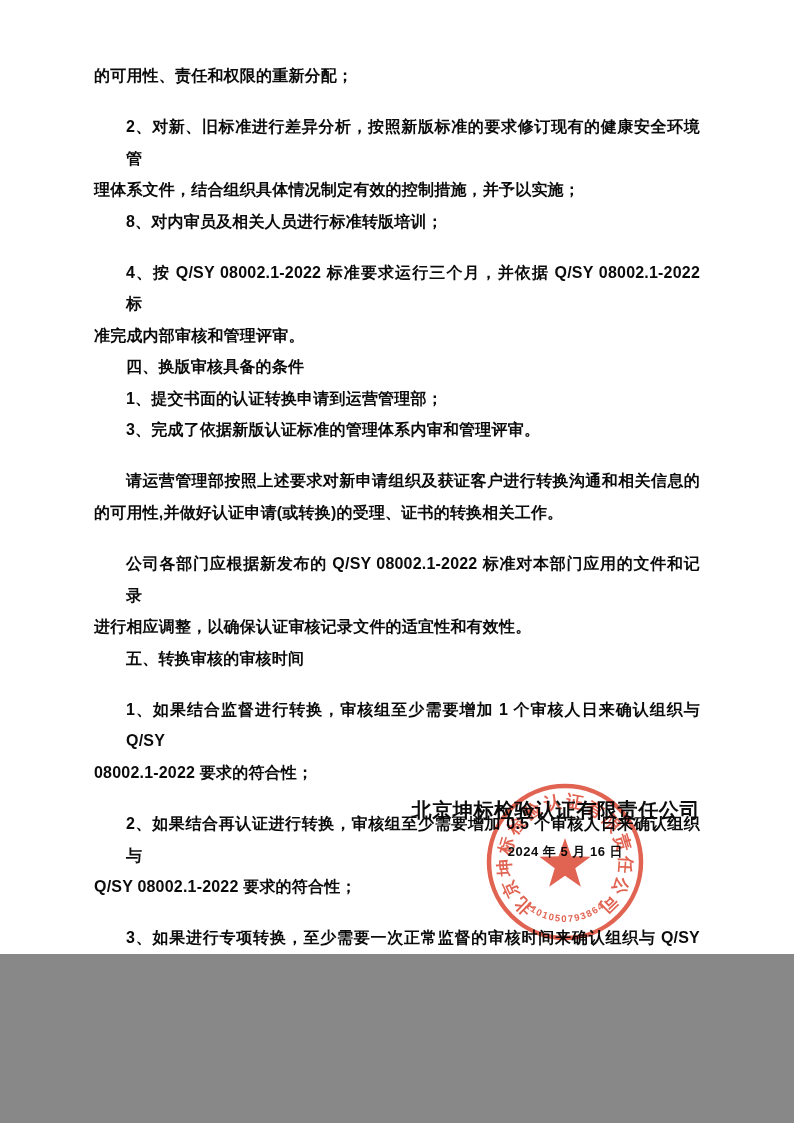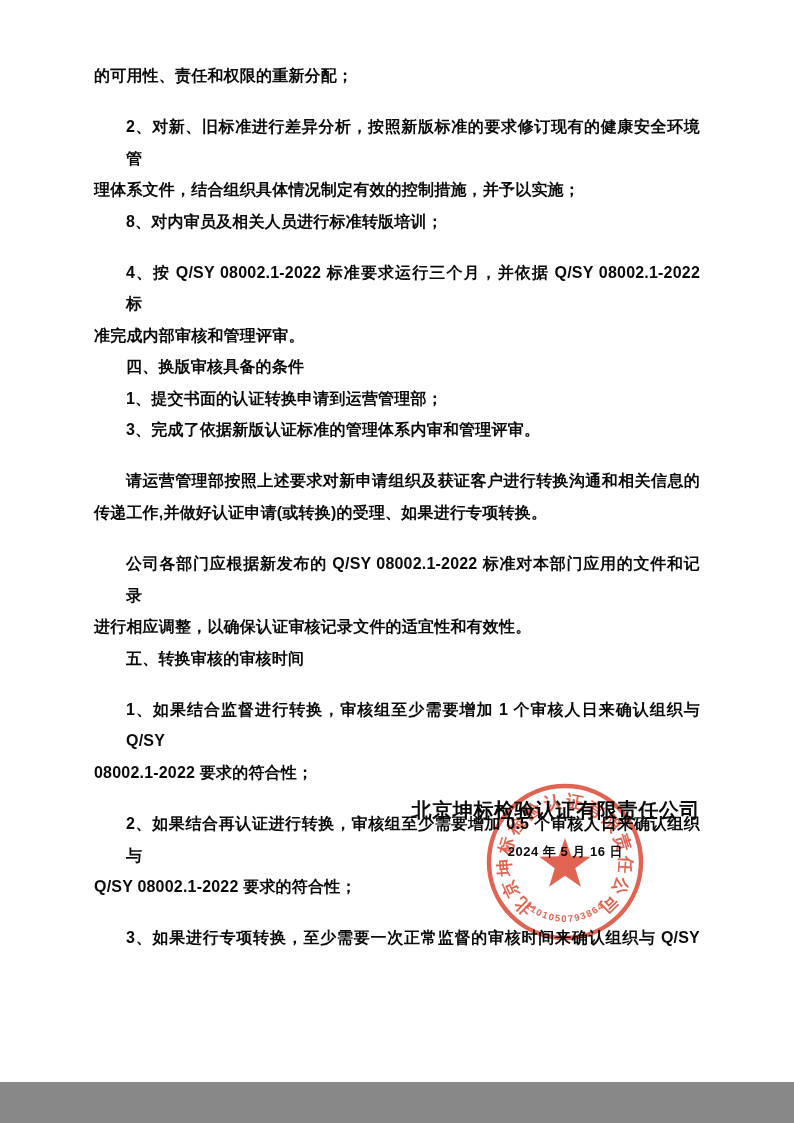--- a/index.html
+++ b/index.html
@@ -1,18 +1,18 @@
 <!DOCTYPE html>
 <html><head>
 <meta charset="utf-8">
 <style>
   html,body { margin:0; padding:0; background:#888; }
   .page {
     position:relative;
-    width:794px; height:1082px;
+    width:794px; height:954px;
     margin:0 auto;
     background:#ffffff;
     font-family:"Liberation Sans","DejaVu Sans",sans-serif;
     font-weight:700;
     color:#0b0b0b;
     overflow:hidden;
   }
   .body-text {
     position:absolute;
     left:94px; top:60px; width:606px;
@@ -61,21 +61,21 @@
     <div class="line">的可用性、责任和权限的重新分配；</div>
     <div class="line indent just">2、对新、旧标准进行差异分析，按照新版标准的要求修订现有的健康安全环境管</div>
     <div class="line">理体系文件，结合组织具体情况制定有效的控制措施，并予以实施；</div>
     <div class="line indent">8、对内审员及相关人员进行标准转版培训；</div>
     <div class="line indent just">4、按 Q/SY 08002.1-2022 标准要求运行三个月，并依据 Q/SY 08002.1-2022 标</div>
     <div class="line">准完成内部审核和管理评审。</div>
     <div class="line indent">四、换版审核具备的条件</div>
     <div class="line indent">1、提交书面的认证转换申请到运营管理部；</div>
     <div class="line indent">3、完成了依据新版认证标准的管理体系内审和管理评审。</div>
     <div class="line indent just">请运营管理部按照上述要求对新申请组织及获证客户进行转换沟通和相关信息的</div>
-    <div class="line">传递工作,并做好认证申请(或转换)的受理、如果进行专项转换。</div>
+    <div class="line">的可用性,并做好认证申请(或转换)的受理、证书的转换相关工作。</div>
     <div class="line indent just">公司各部门应根据新发布的 Q/SY 08002.1-2022 标准对本部门应用的文件和记录</div>
     <div class="line">进行相应调整，以确保认证审核记录文件的适宜性和有效性。</div>
     <div class="line indent">五、转换审核的审核时间</div>
     <div class="line indent just">1、如果结合监督进行转换，审核组至少需要增加 1 个审核人日来确认组织与 Q/SY</div>
     <div class="line">08002.1-2022 要求的符合性；</div>
     <div class="line indent just">2、如果结合再认证进行转换，审核组至少需要增加 0.5 个审核人日来确认组织与</div>
     <div class="line">Q/SY 08002.1-2022 要求的符合性；</div>
     <div class="line indent just">3、如果进行专项转换，至少需要一次正常监督的审核时间来确认组织与 Q/SY</div>
   </div>
 

